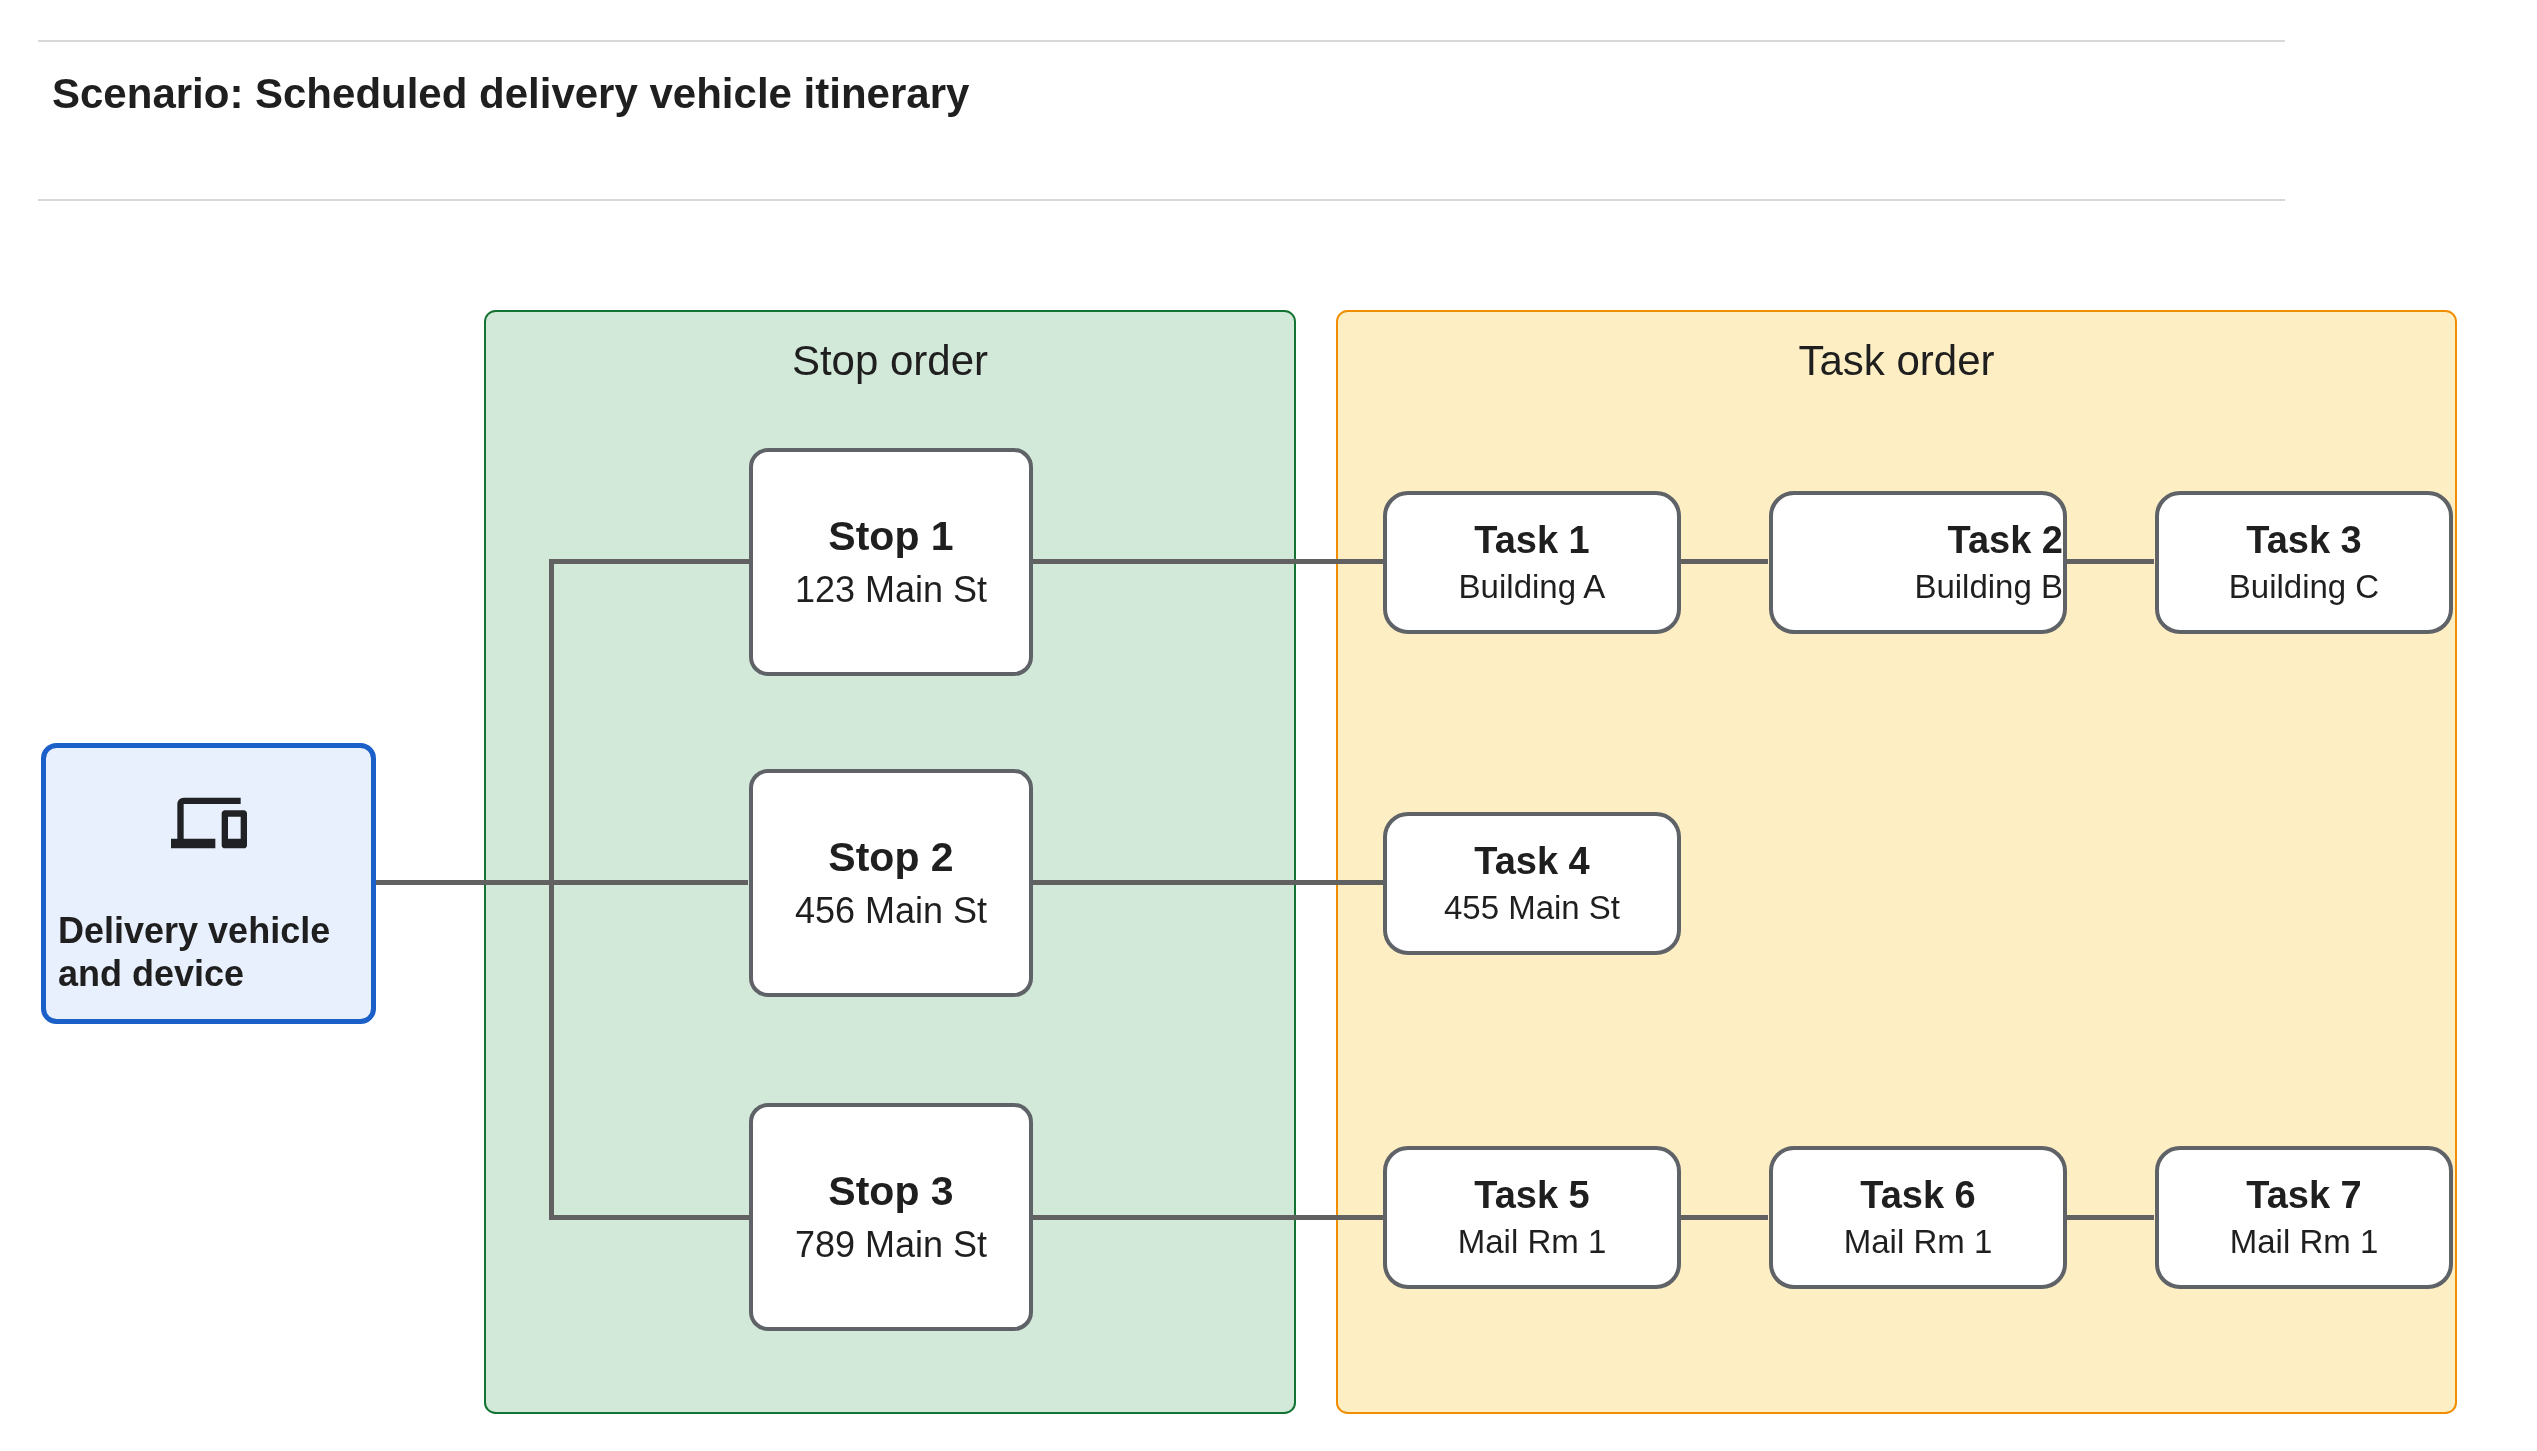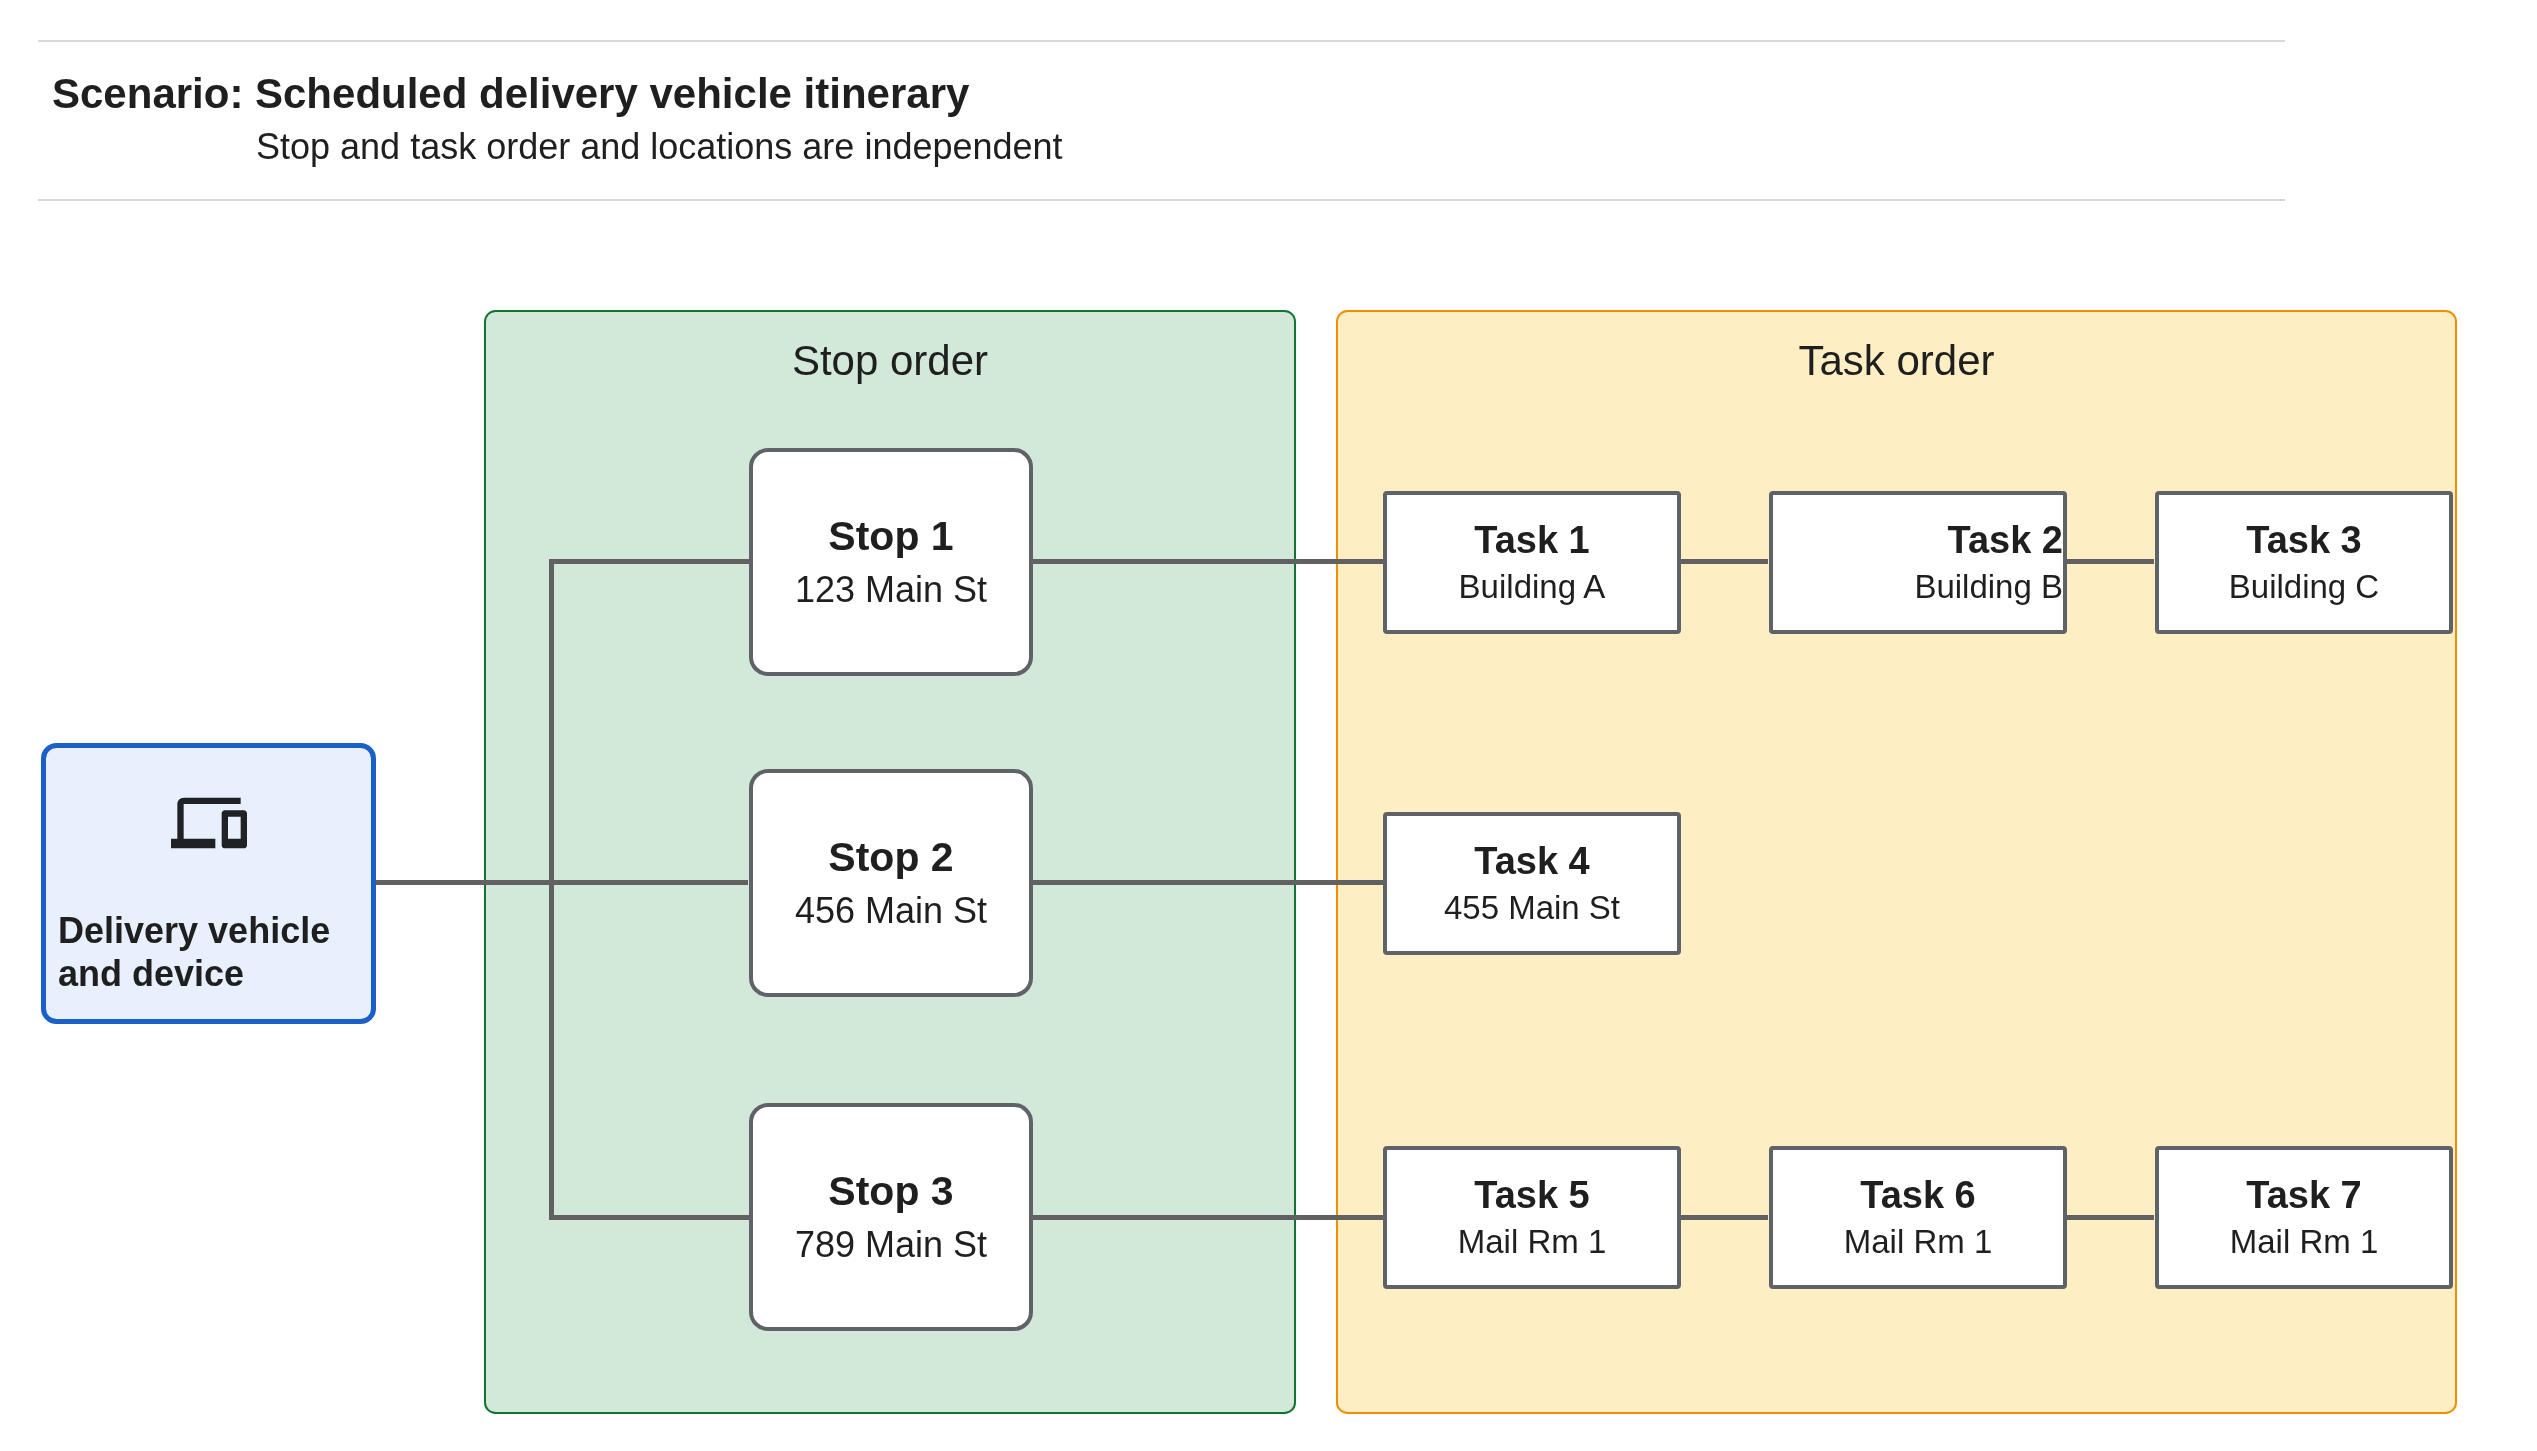--- a/index.html
+++ b/index.html
@@ -24,21 +24,21 @@
 
   .node{
     position:absolute;box-sizing:border-box;background:#ffffff;
     border:4.8px solid var(--node-border,#5f6368);
     display:flex;flex-direction:column;align-items:center;justify-content:center;
     text-align:center;
   }
   .stop-node{left:749px;width:284px;height:228px;border-radius:19px;gap:8.7px;}
   .stop-node .name{font-size:41px;font-weight:700;}
   .stop-node .loc{font-size:36px;font-weight:400;}
-  .task-node{width:298px;height:143px;border-radius:4px;gap:6.8px;}
+  .task-node{width:298px;height:143px;border-radius:25px;gap:6.8px;}
   .task-node .name{font-size:38px;font-weight:700;}
   .task-node .loc{font-size:33px;font-weight:400;}
 
   .source{
     position:absolute;left:41px;top:743px;width:335px;height:281px;box-sizing:border-box;
     background:var(--source-fill,#e8f0fe);border:5.8px solid var(--source-border,#1b5fc9);
     border-radius:15.5px;display:flex;flex-direction:column;align-items:center;
     padding-top:37px;gap:48px;
   }
   .source .icon svg{display:block;width:76px;height:76px;fill:#202124;}
@@ -46,21 +46,20 @@
 </style>
 </head>
 <body>
 
 <div class="stage">
 
   <div class="divider" style="left:38px;top:40px;width:2247px;"></div>
   <div class="title">
     <span class="lbl">Scenario:</span><span>Scheduled delivery vehicle itinerary</span>
   </div>
-  <div class="subtitle">Stop and task order and locations are independent</div>
   <div class="divider" style="left:38px;top:199px;width:2247px;"></div>
 
   <div class="panel stops">
     <div class="panel-title">Stop order</div>
   </div>
   <div class="panel tasks">
     <div class="panel-title">Task order</div>
   </div>
 
   <div class="line hline" style="left:376px;top:880px;width:372px;"></div>

